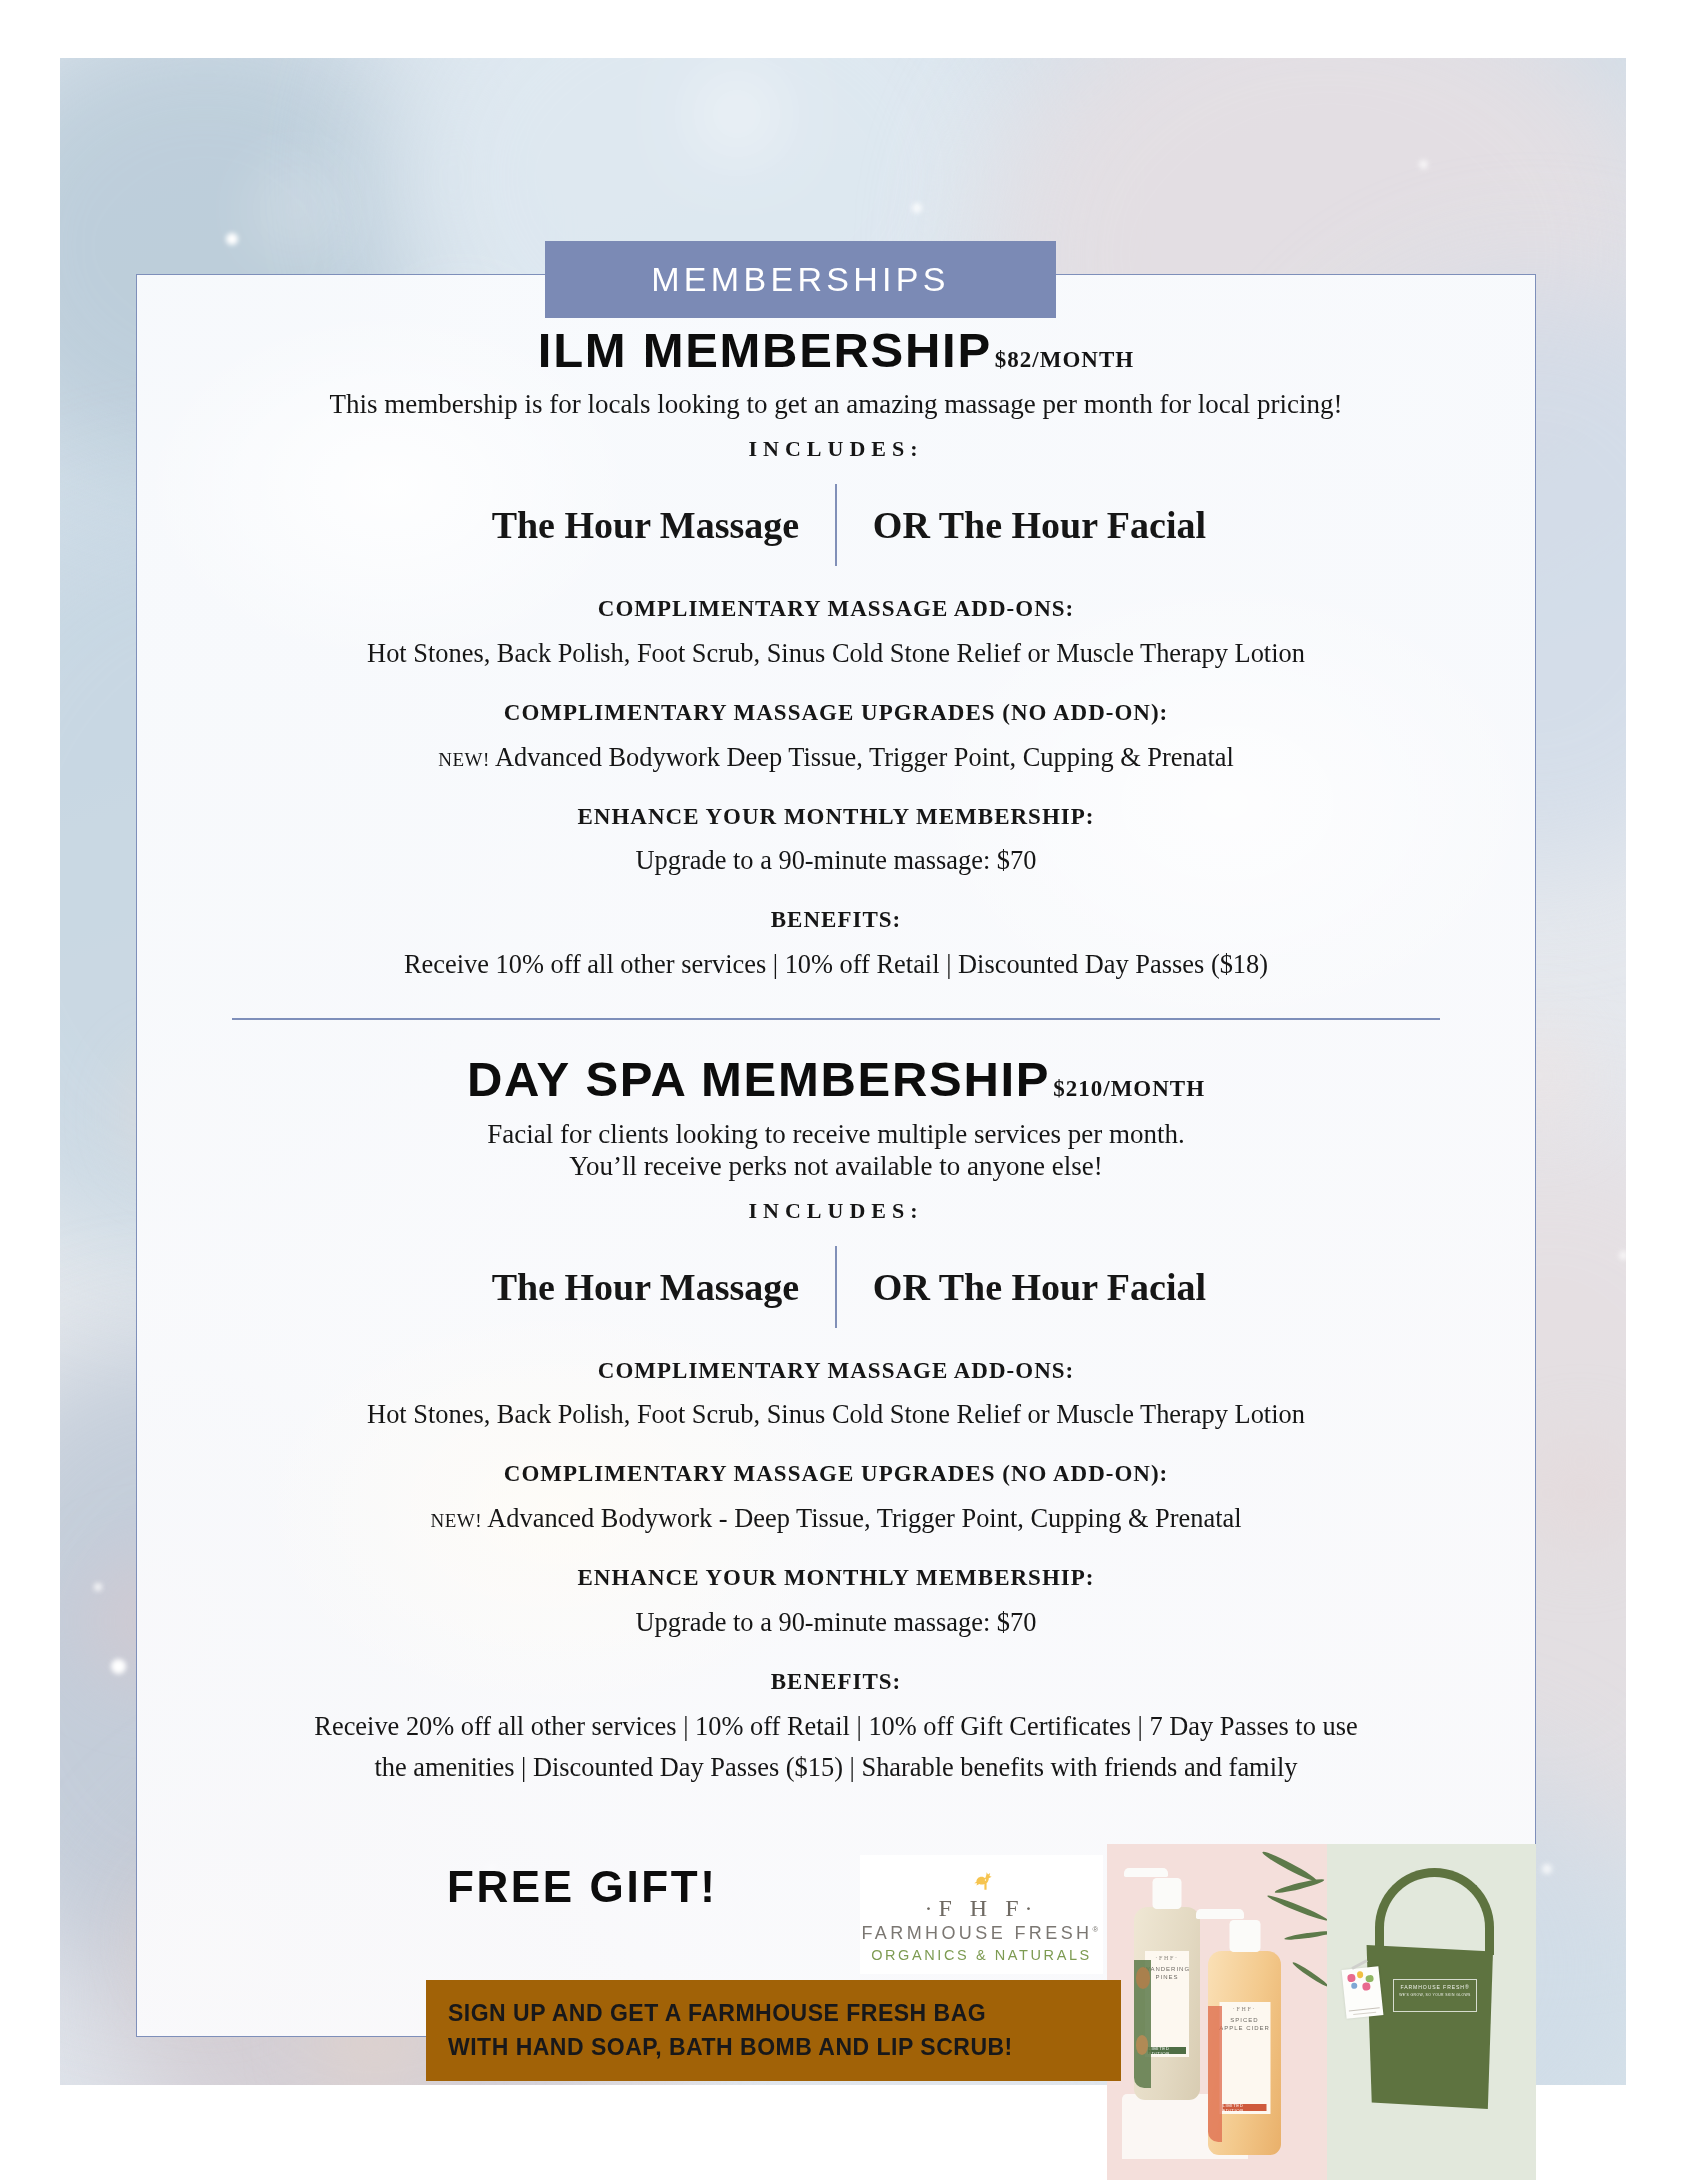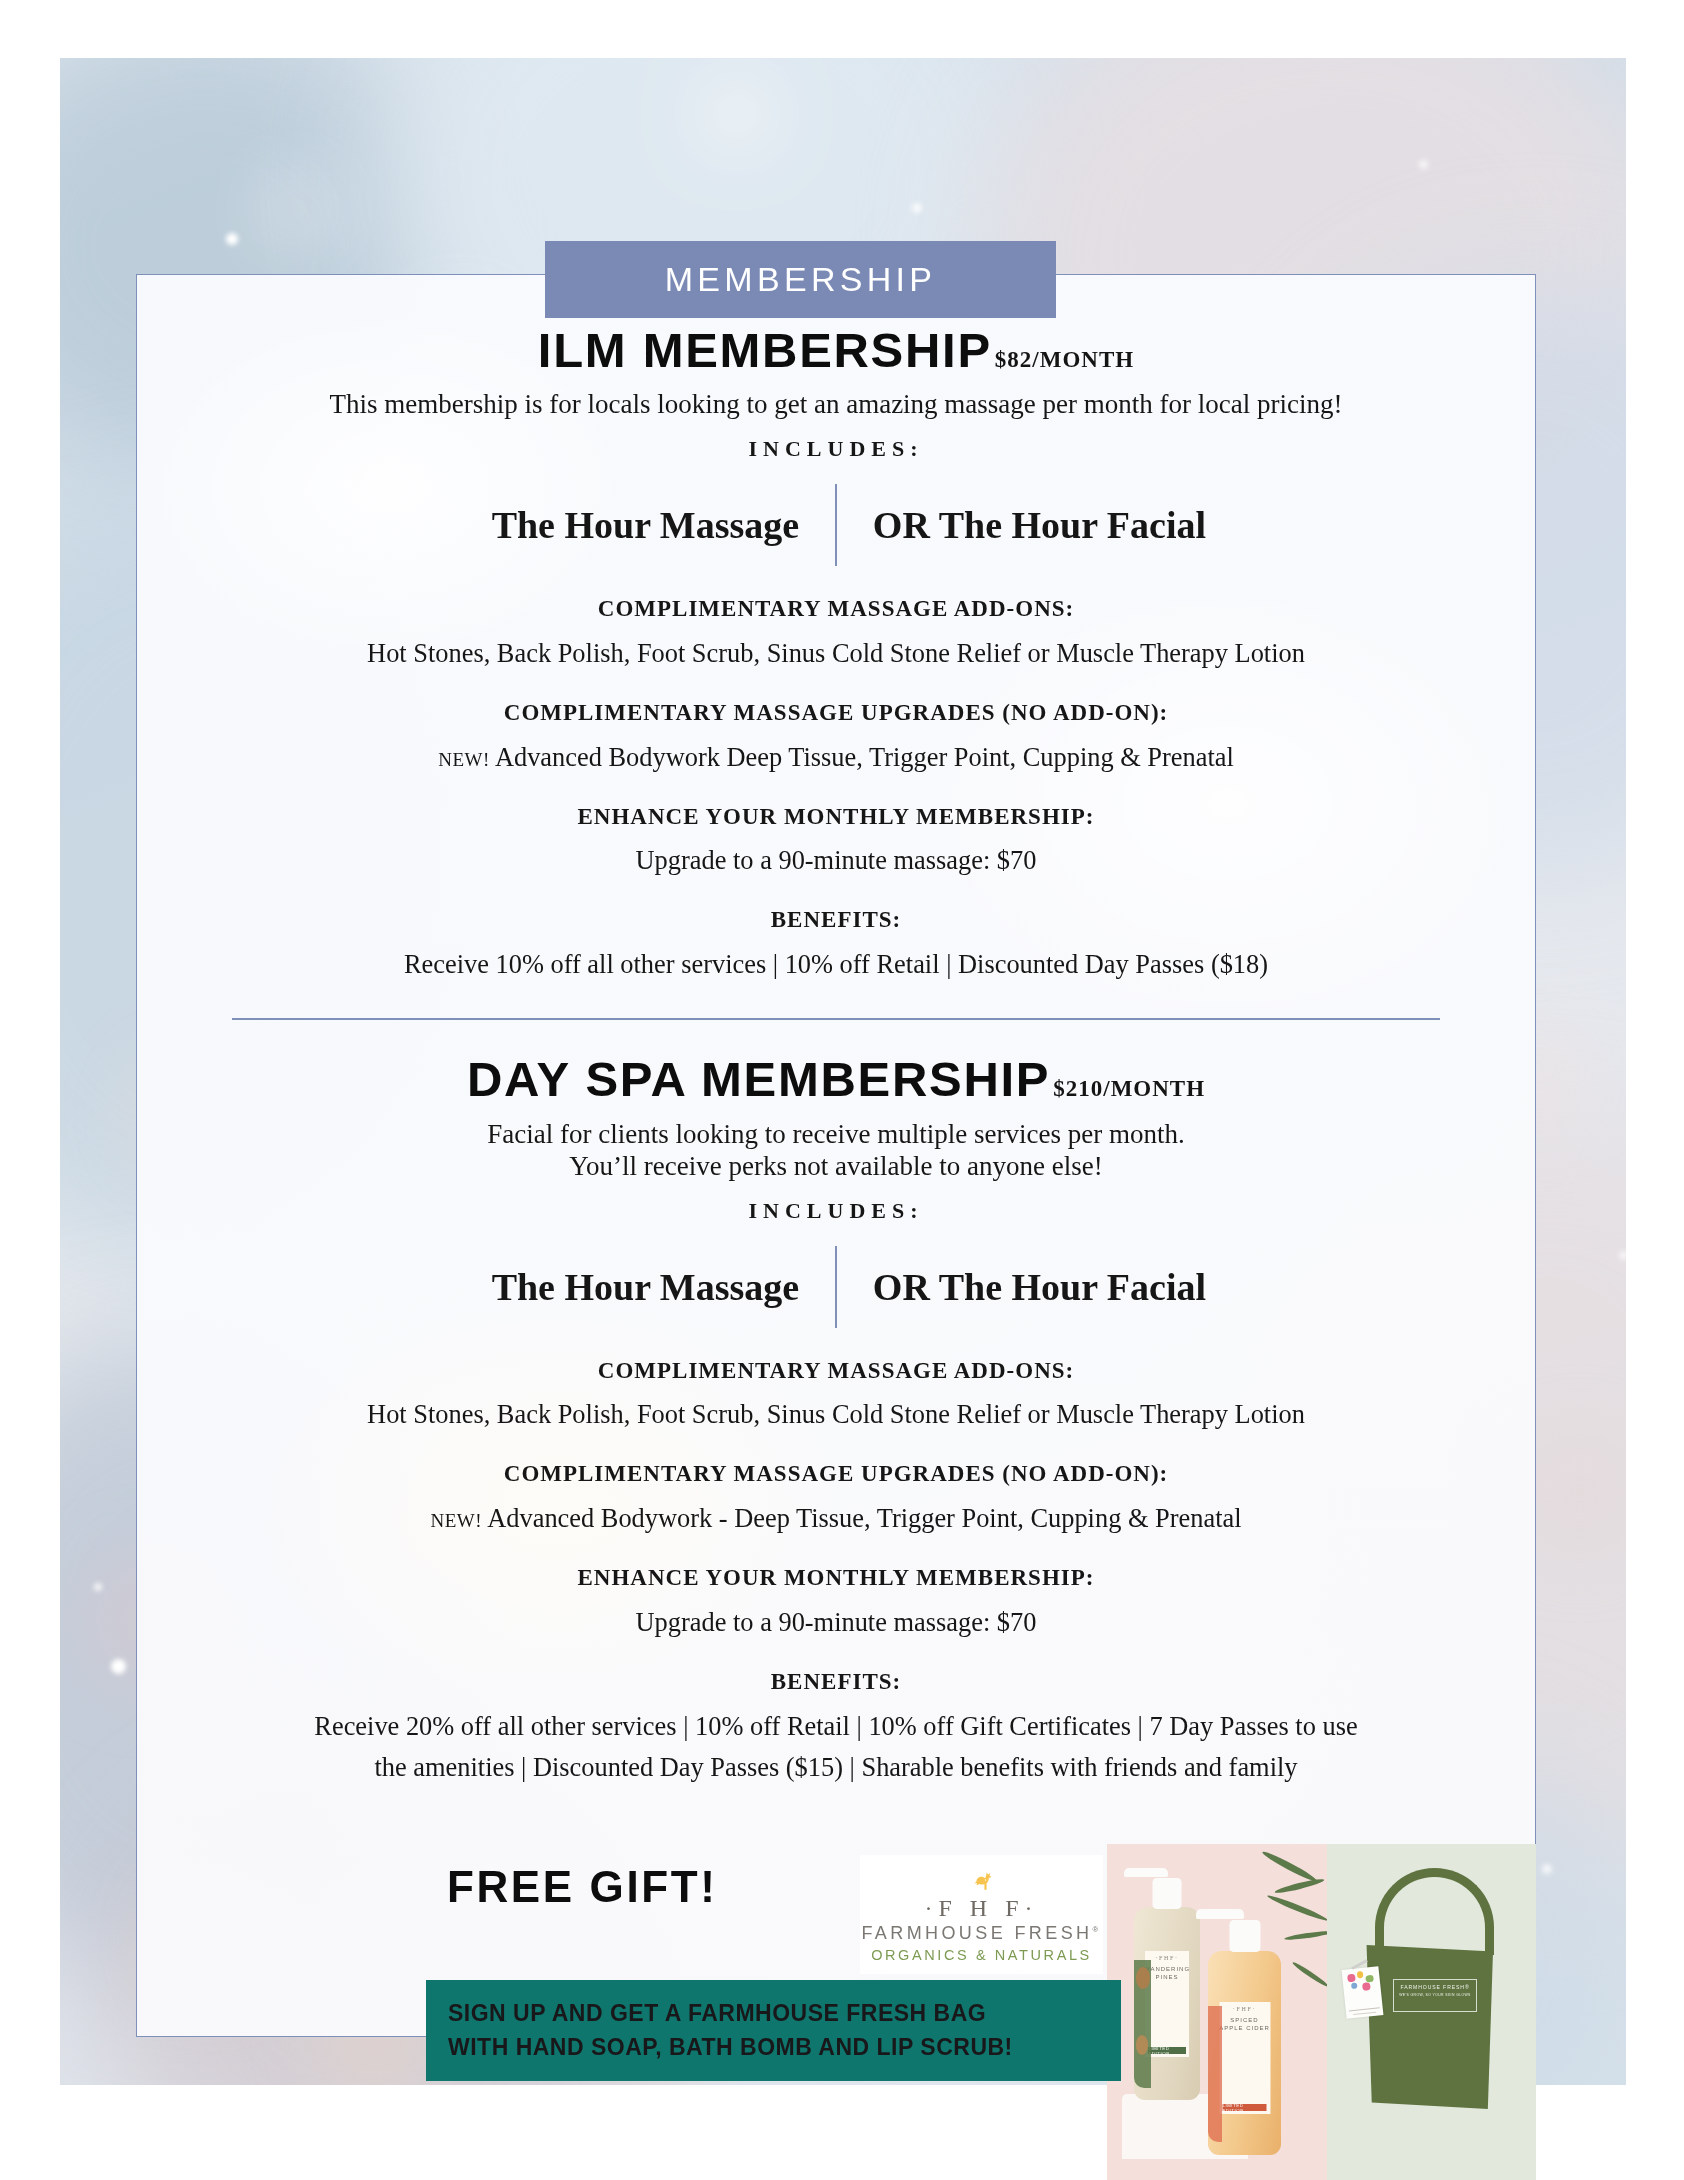--- a/index.html
+++ b/index.html
@@ -184,21 +184,21 @@
     letter-spacing:2.6px;
     color:#7d9b52;
     line-height:1.2;
     margin-top:1.7px;
   }
 
   #gift-callout{
     position:absolute;
     left:426px; top:1980px;
     width:695px; height:101px;
-    background:#0f766e;
+    background:#a16207;
     z-index:7;
     display:flex;flex-direction:column;justify-content:center;
     padding-left:22px;box-sizing:border-box;
   }
   #gift-callout div{
     font-family:"Liberation Sans", sans-serif;
     font-weight:bold;
     font-size:23px;
     letter-spacing:0.5px;
     color:#18181a;
@@ -272,21 +272,21 @@
   <div class="dot" style="left:1559px;top:1193px;width:9.4px;height:9.4px;opacity:.7;"></div>
   <div class="dot" style="left:426px;top:1806px;width:11px;height:11px;opacity:.85;"></div>
   <div class="dot" style="left:1482px;top:1806px;width:10.2px;height:10.2px;opacity:.75;"></div>
 </div>
 
 <div id="panel">
   <div id="panel-wash"></div>
 </div>
 
 <div id="banner">
-  <span>MEMBERSHIP</span>
+  <span>MEMBERSHIPS</span>
 </div>
 
 <div id="content">
 
   <section>
     <div class="plan-title-row">
       <div class="plan-title">ILM MEMBERSHIP</div>
       <div class="plan-price">$82/MONTH</div>
     </div>
     <p class="plan-desc">This membership is for locals looking to get an amazing massage per month for local pricing!</p>

